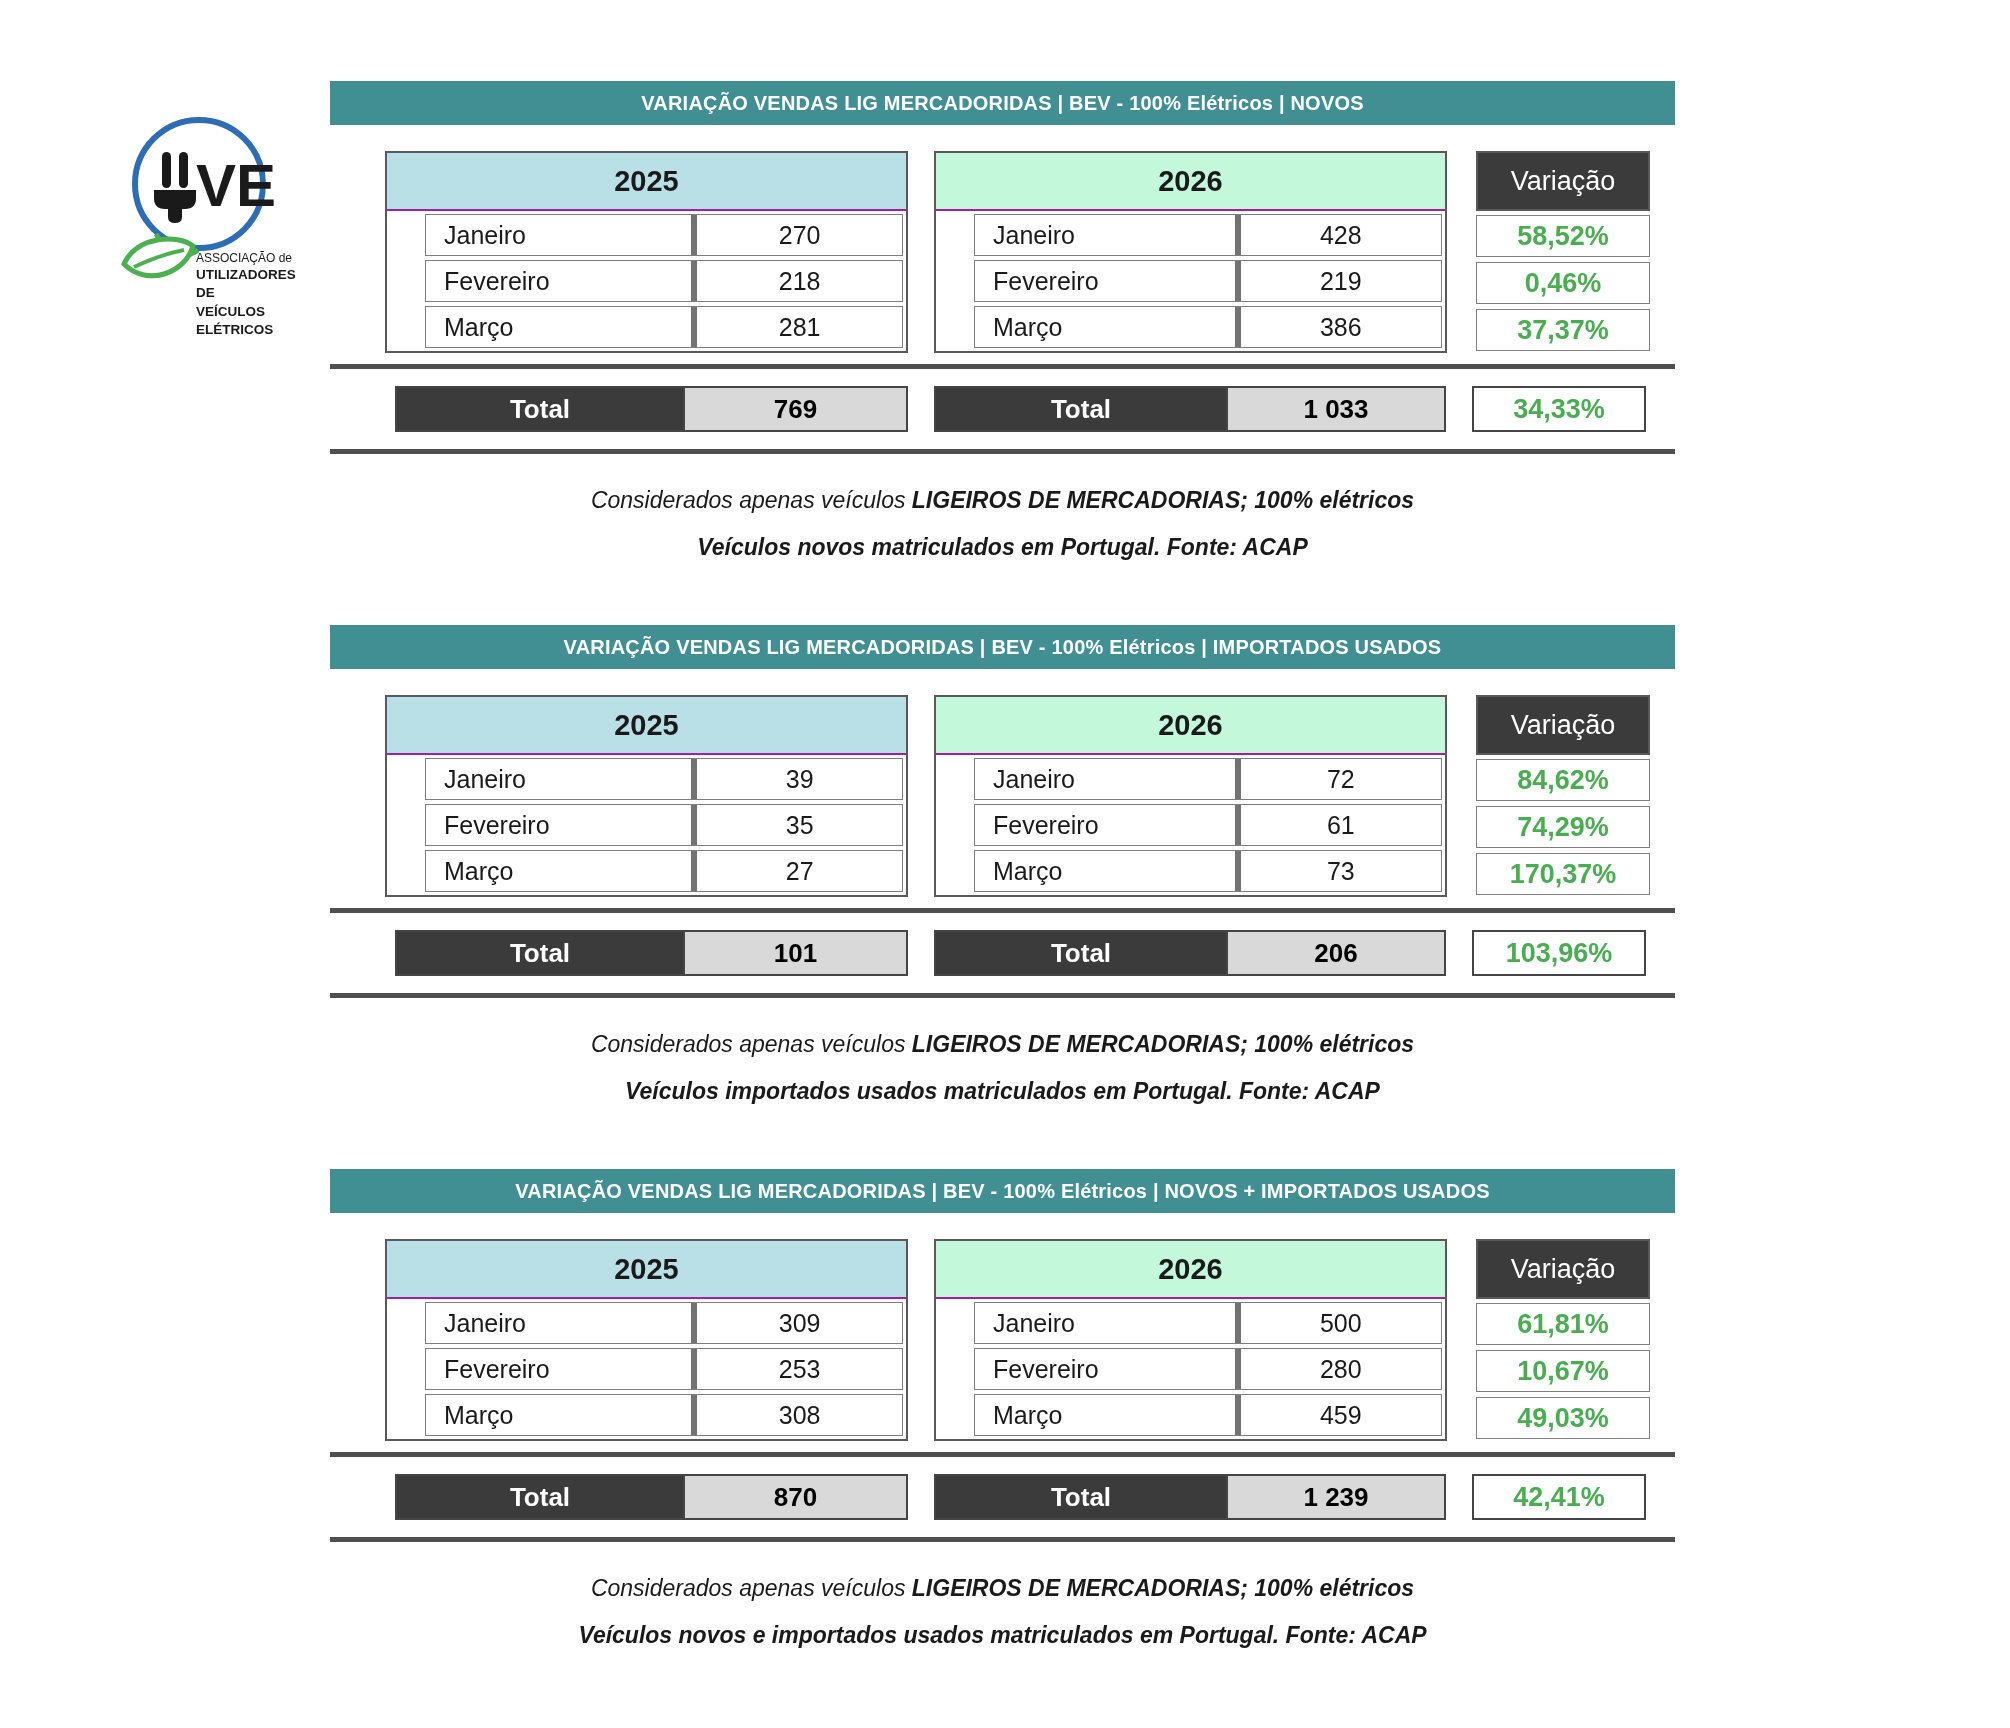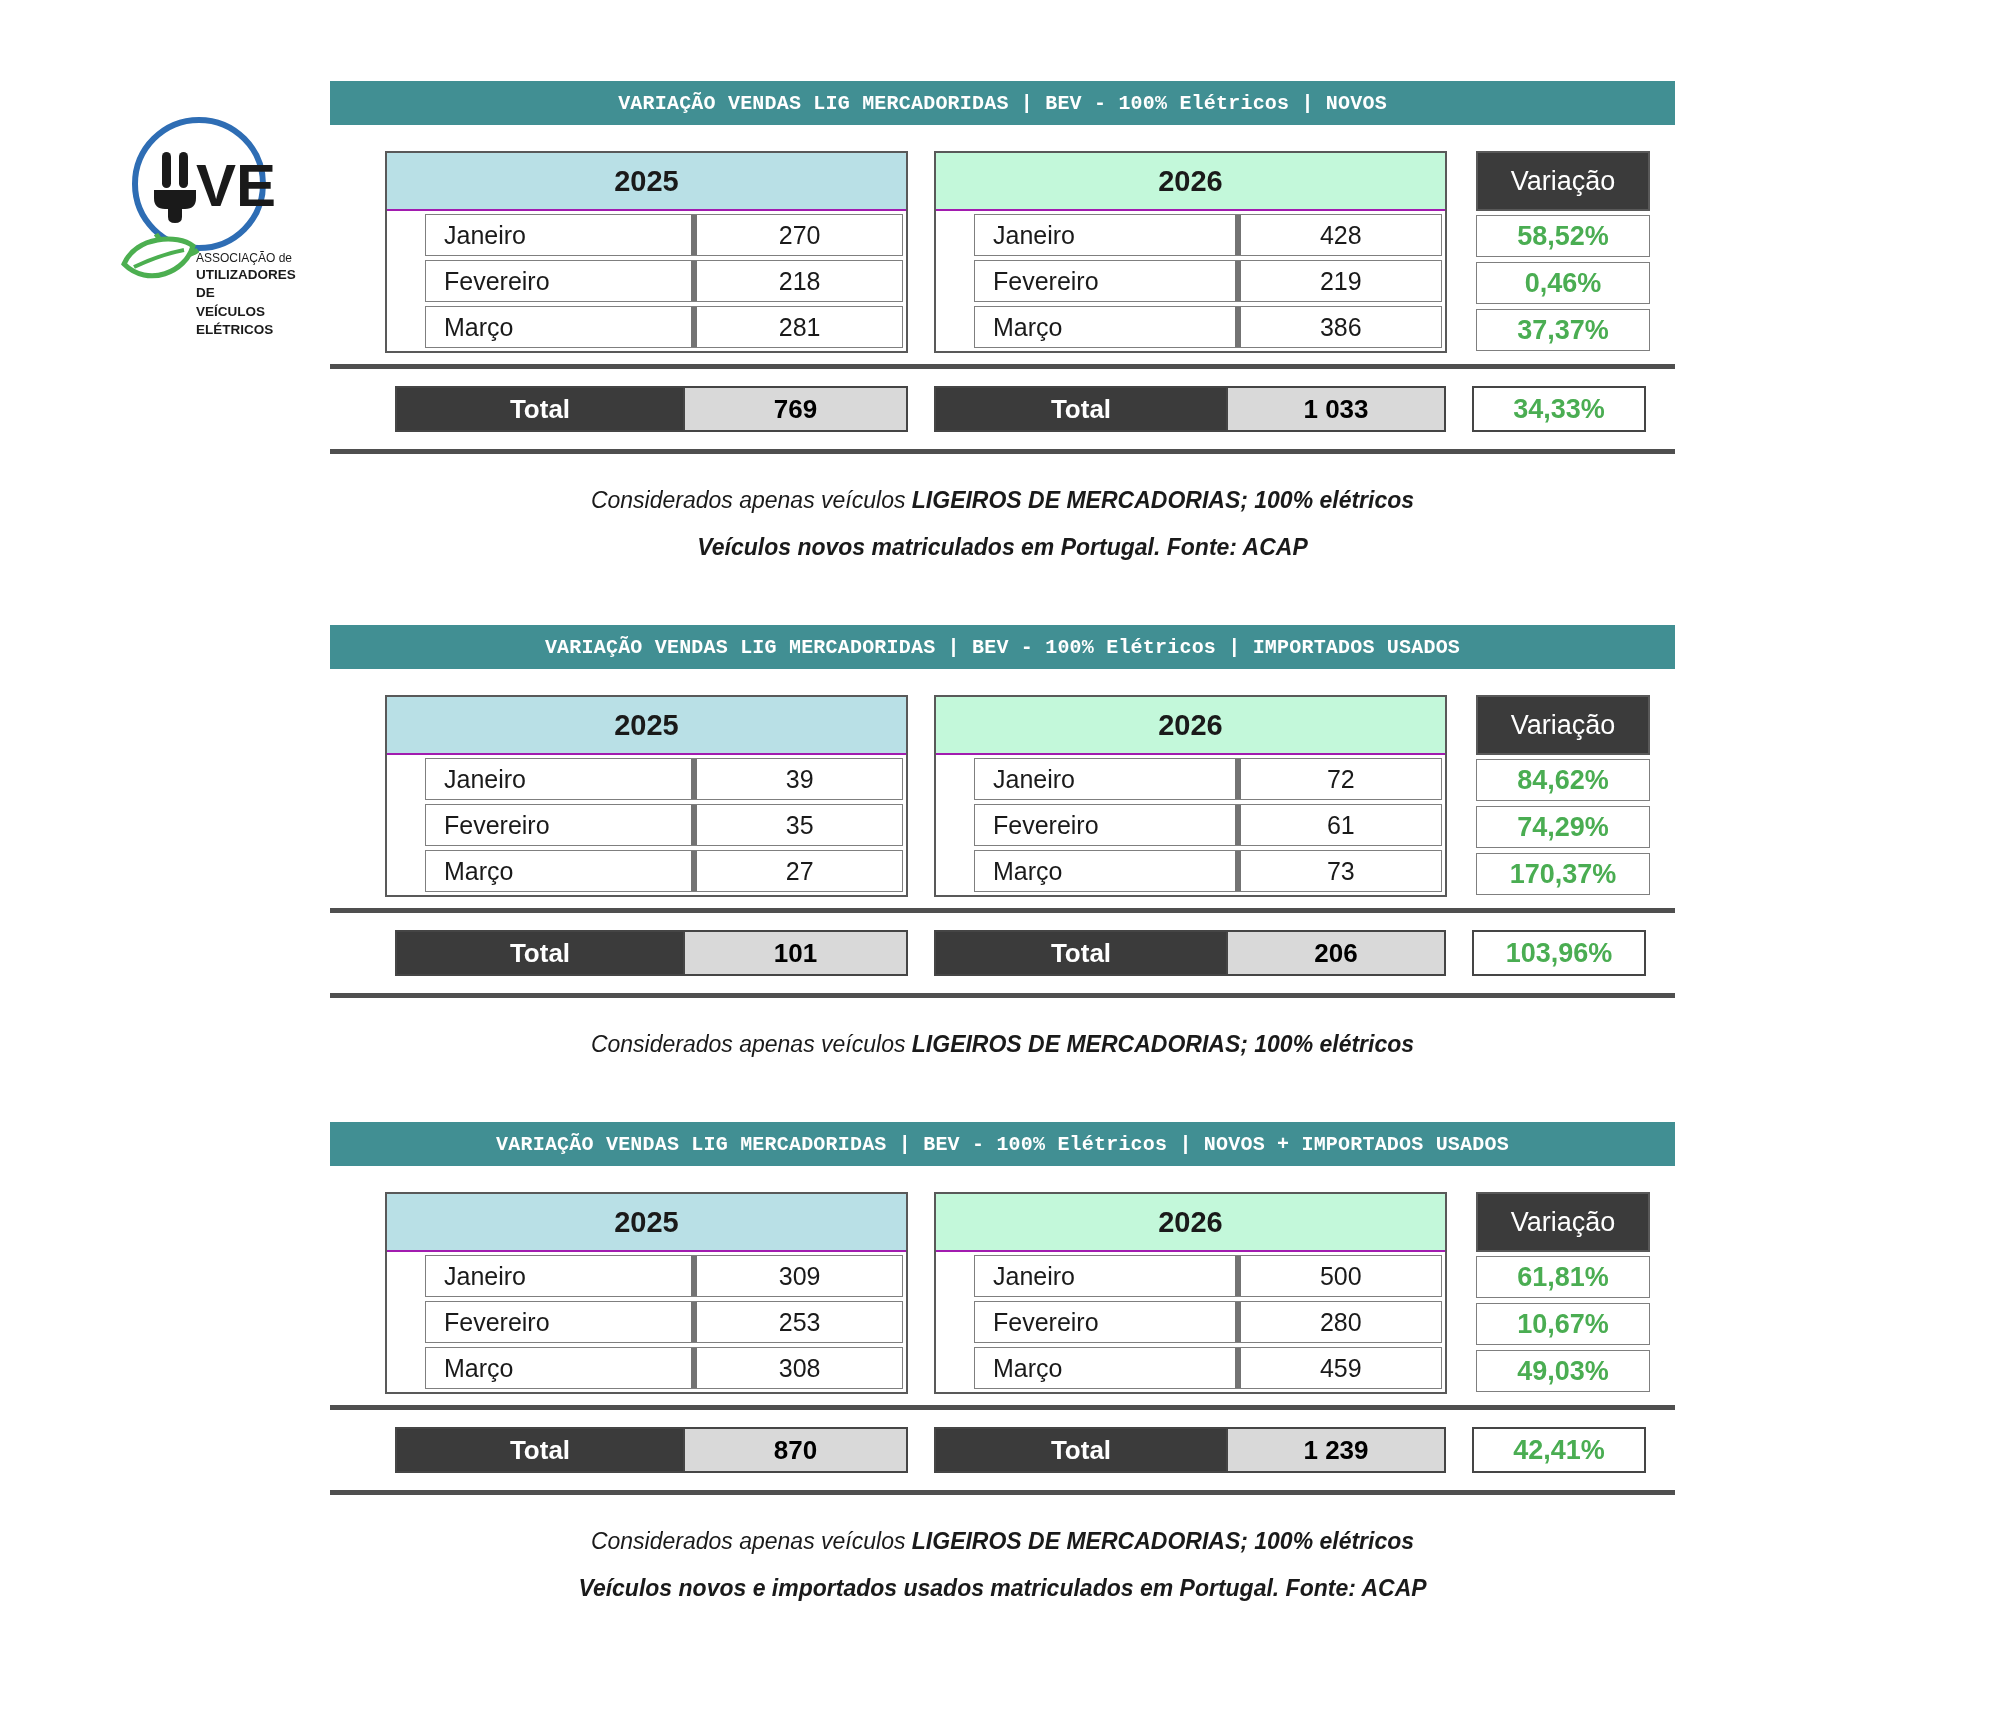--- a/index.html
+++ b/index.html
@@ -11,21 +11,21 @@
   .logo{position:absolute;left:96px;top:104px;width:220px;}
   .logo-sub{position:absolute;left:100px;top:146px;line-height:1.35;}
   .logo-sub .l1{font-size:12px;color:#1a1a1a;}
   .logo-sub .l2,.logo-sub .l3{font-size:13.5px;font-weight:bold;color:#1a1a1a;}
 
   .content{position:absolute;left:330px;top:0;width:1345px;}
 
   .titlebar{
     margin-top:0;height:44px;background:#418F93;
     display:flex;align-items:center;justify-content:center;
-    color:#ffffff;font-weight:bold;font-size:20px;letter-spacing:.2px;font-family:Liberation Mono, monospace;
+    color:#ffffff;font-weight:bold;font-size:20px;letter-spacing:.2px;
   }
   .s1 .titlebar{margin-top:81px;}
   .s2 .titlebar,.s3 .titlebar{margin-top:64px;}
 
   .tables{display:flex;margin-top:26px;margin-left:55px;margin-right:22px;}
   .mtable{border:2px solid #595959;background:#ffffff;}
   .mtable.t25{width:519px;}
   .mtable.t26{width:509px;margin-left:26px;}
   .mt-head{
     height:56px;border-bottom:2px solid #a21caf;
@@ -230,20 +230,21 @@
       <div class="tpair tp2">
         <div class="t-label">Total</div>
         <div class="t-val">206</div>
       </div>
       <div class="t-var">103,96%</div>
     </div>
     <div class="rule2"></div>
     <div class="note1">
       <span>Considerados apenas veículos </span><span class="bold">LIGEIROS DE MERCADORIAS; 100% elétricos</span>
     </div>
+    <div class="note2">Veículos importados usados matriculados em Portugal. Fonte: ACAP</div>
   </div>
 
   <div class="section s3">
     <div class="titlebar">
       <span>VARIAÇÃO VENDAS LIG MERCADORIDAS | BEV - 100% Elétricos | NOVOS + IMPORTADOS USADOS</span>
     </div>
     <div class="tables">
       <div class="mtable t25">
         <div class="mt-head">2025</div>
         <div class="mt-body">

